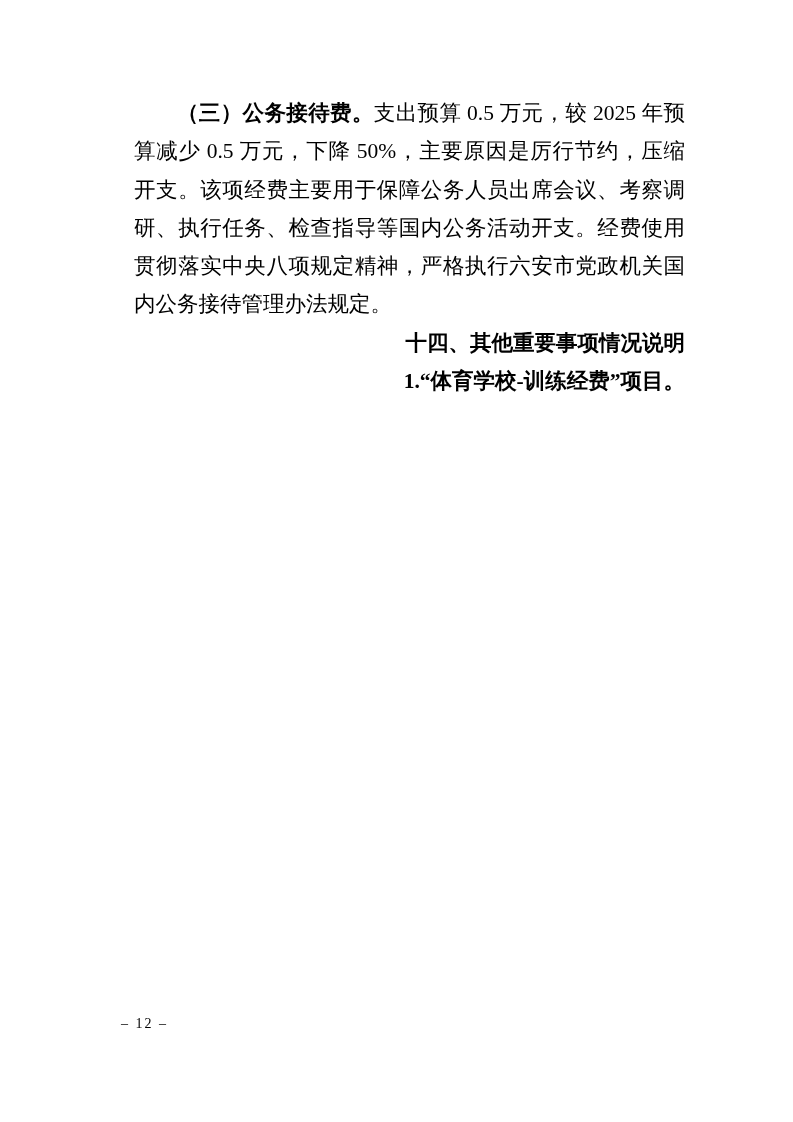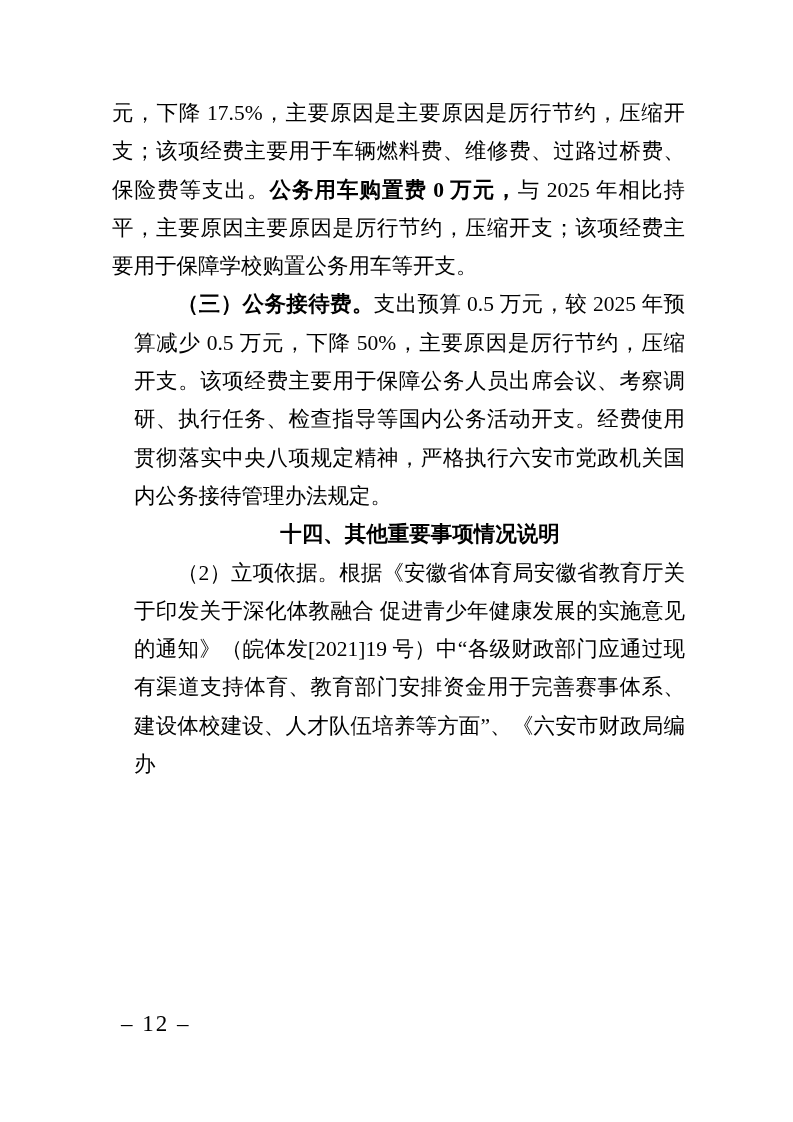--- a/index.html
+++ b/index.html
@@ -37,49 +37,48 @@
   .bold {
     font-weight: bold;
   }
   .heading {
     margin: 0;
     padding: 0;
     font-size: 21.5px;
     line-height: 38.3px;
     font-weight: bold;
     text-indent: 43px;
-    text-align: center;
+    text-align: right;
   }
   .heading-sans {
     font-family: "Liberation Sans", "DejaVu Sans", sans-serif;
   }
   .footer-pagenum {
     position: absolute;
     left: 121px;
     top: 1010px;
-    font-size: 23px;
+    font-size: 14px;
     line-height: 28px;
     letter-spacing: 2px;
     font-family: "Liberation Serif", "DejaVu Serif", serif;
     color: #000000;
   }
 </style>
 </head>
 <body>
 
 <div class="page">
   <div class="content">
 
-    <p class="para"><span>元，下降 17.5%，主要原因是主要原因是厉行节约，压缩开支；该项经费主要用于车辆燃料费、维修费、过路过桥费、保险费等支出。</span><span class="bold">公务用车购置费 0 万元，</span><span>与 2025 年相比持平，主要原因主要原因是厉行节约，压缩开支；该项经费主要用于保障学校购置公务用车等开支。</span></p>
 
     <p class="para indent"><span class="bold">（三）公务接待费。</span><span>支出预算 0.5 万元，较 2025 年预算减少 0.5 万元，下降 50%，主要原因是厉行节约，压缩开支。该项经费主要用于保障公务人员出席会议、考察调研、执行任务、检查指导等国内公务活动开支。经费使用贯彻落实中央八项规定精神，严格执行六安市党政机关国内公务接待管理办法规定。</span></p>
 
     <h2 class="heading heading-sans">十四、其他重要事项情况说明</h2>
 
 
+    <h3 class="heading">1.“体育学校-训练经费”项目。</h3>
 
 
-    <p class="para indent"><span>（2）立项依据。根据《安徽省体育局安徽省教育厅关于印发关于深化体教融合 促进青少年健康发展的实施意见的通知》（皖体发[2021]19 号）中“各级财政部门应通过现有渠道支持体育、教育部门安排资金用于完善赛事体系、建设体校建设、人才队伍培养等方面”、《六安市财政局编办</span></p>
 
   </div>
 
   <div class="footer-pagenum">– 12 –</div>
 </div>
 
 </body></html>

